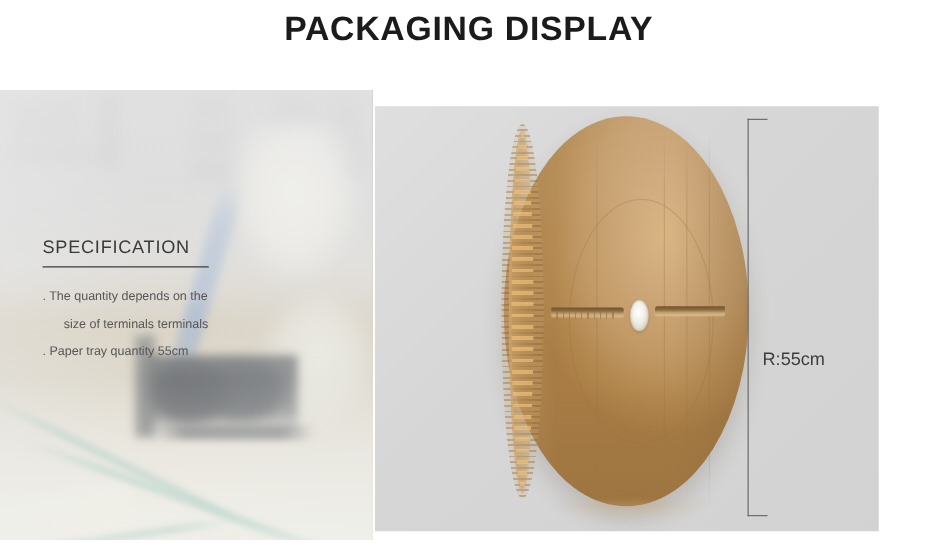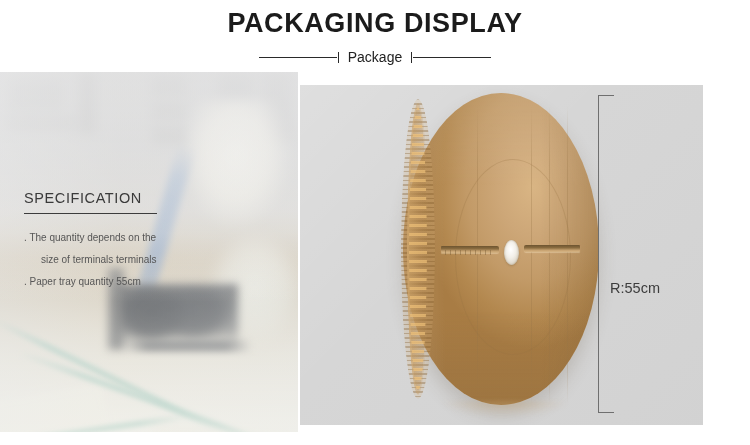--- a/index.html
+++ b/index.html
@@ -125,21 +125,21 @@
       linear-gradient(to bottom, rgba(230,232,236,.42) 0%, rgba(226,230,238,.22) 35%, rgba(224,232,240,.30) 65%, rgba(238,240,238,.55) 100%),
       linear-gradient(to right, rgba(235,236,238,.38) 0%, rgba(232,234,238,.12) 40%, rgba(228,232,238,.22) 100%);
   }
   
   .photo-veil {
     position: absolute; left: 0; top: 0; width: 298px; height: 230px;
     background: linear-gradient(to bottom, rgba(240,240,240,.50) 0%, rgba(242,242,240,.40) 70%, rgba(244,244,240,0) 100%);
   }
 
   
-  .spec-block { position: absolute; left: 24px; top: 118px; width: 256px; }
+  .spec-block { position: absolute; left: 34px; top: 118px; width: 256px; }
   .spec-title {
     font-size: 14.5px; color: #3a3a3a; letter-spacing: .6px;
     font-family: "Liberation Sans", sans-serif;
   }
   .spec-rule { width: 133px; height: 1px; background: #3c3c3c; margin-top: 7px; }
   .spec-list { margin-top: 13px; }
   .spec-item {
     font-size: 10px; color: #565656; line-height: 22px;
     white-space: nowrap;
     font-family: "Liberation Sans", sans-serif;
@@ -253,27 +253,20 @@
     margin-top: 40px;
   }
 </style>
 </head>
 <body>
 
 <div id="page">
 
   <div class="header">
     <div class="page-title">PACKAGING DISPLAY</div>
-    <div class="subtitle-row">
-      <span class="sub-line"></span>
-      <span class="sub-tick"></span>
-      <span class="subtitle-text">Package</span>
-      <span class="sub-tick"></span>
-      <span class="sub-line"></span>
-    </div>
   </div>
 
   <div class="photo-panel">
     <div class="photo-bg"></div>
     <div class="rack r1"></div>
     <div class="rack r2"></div>
     <div class="rack r3"></div>
     <div class="rack r4"></div>
     <div class="rack r5"></div>
     <div class="rack r6"></div>

